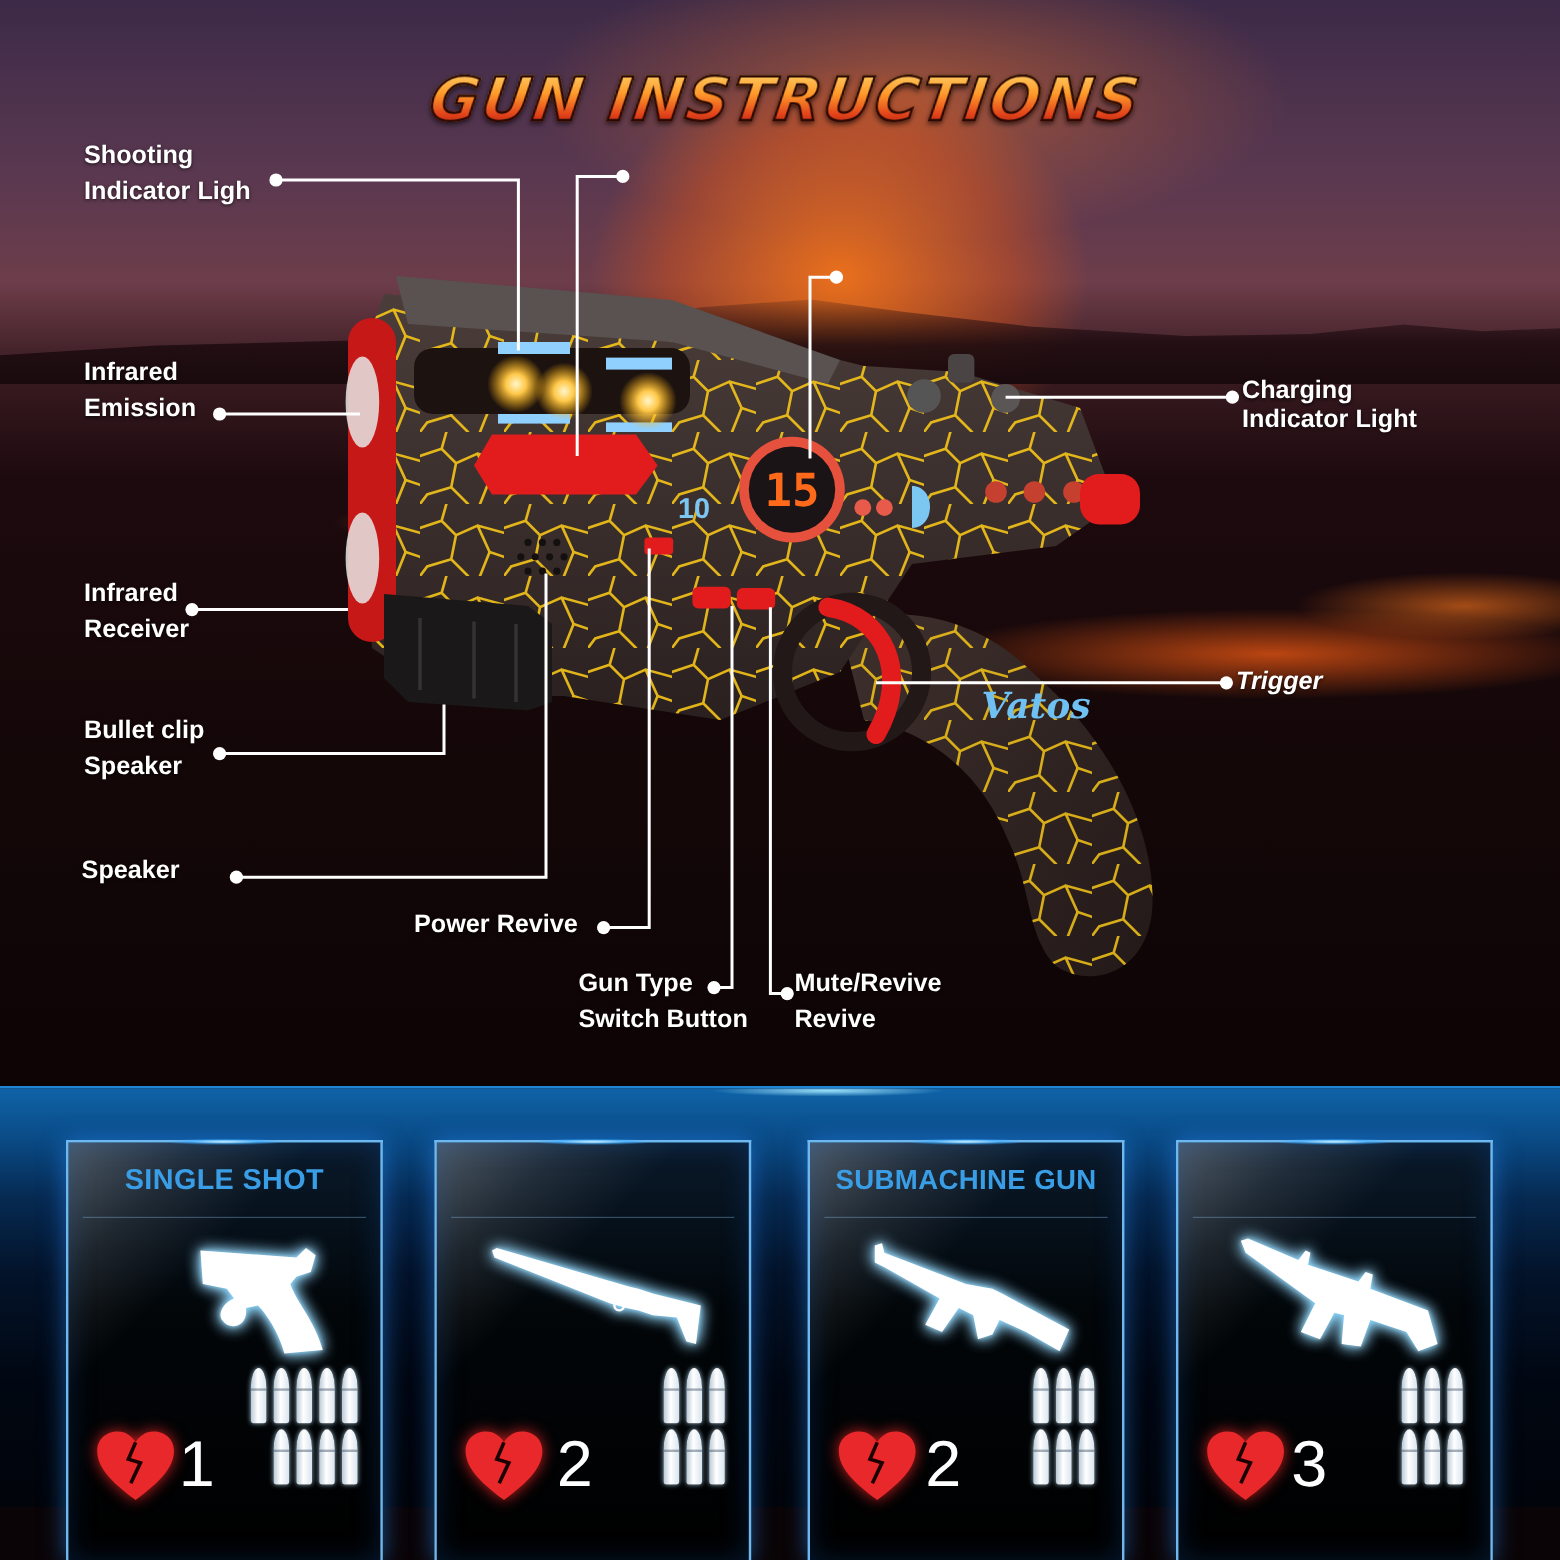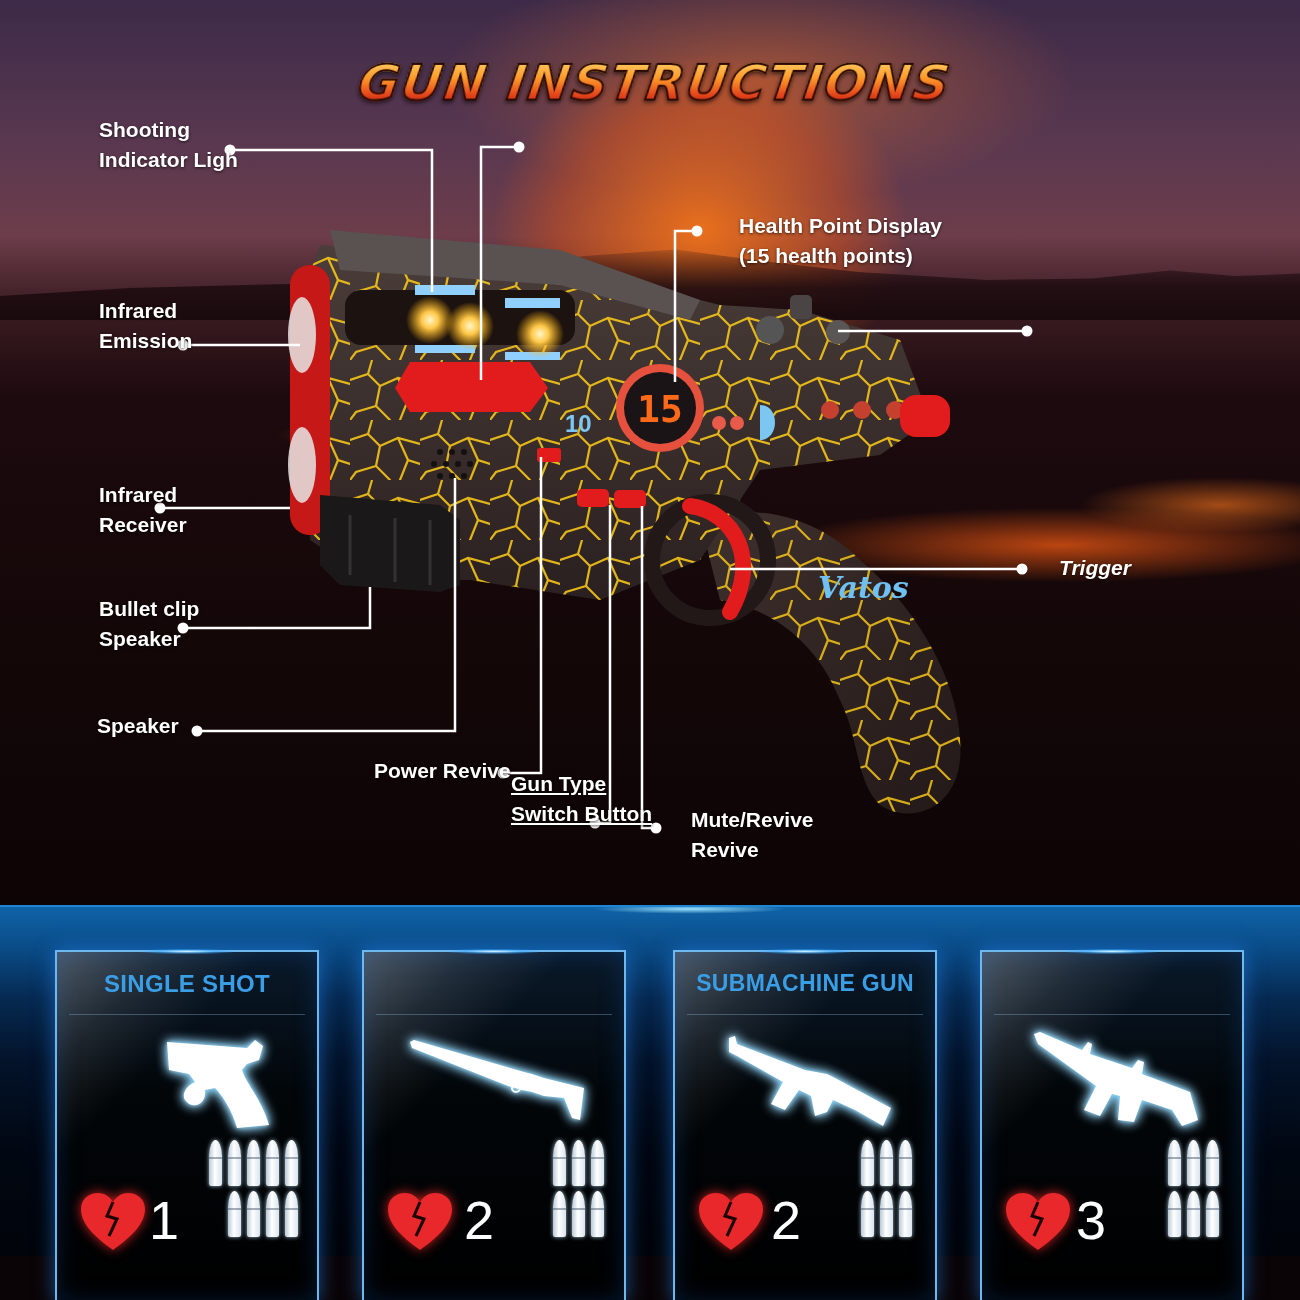--- a/index.html
+++ b/index.html
@@ -40,21 +40,21 @@
     }
 
     .gun-art { position: absolute; left: 0; top: 0; width: 1300px; height: 905px; }
 
     .leaders { position: absolute; left: 0; top: 0; width: 1300px; height: 905px; pointer-events: none; }
 
     .label {
       position: absolute; color: #ffffff; font-weight: bold; font-size: 21px; line-height: 30px;
       text-shadow: 0 1px 3px rgba(0,0,0,0.7); white-space: nowrap;
     }
-    .label span { display: block; margin-left: 29px; }
+    .label span { display: block; }
 
     
     .panel {
       position: absolute; left: 0; top: 905px; width: 1300px; height: 351px;
       background:
         radial-gradient(ellipse 120px 6px at 690px 2px, rgba(160,230,255,0.95), rgba(0,0,0,0) 80%),
         linear-gradient(180deg, #0f63a8 0%, #0a4b86 12%, #062a52 26%, #03132a 44%, #010712 70%, #01040a 100%);
       border-top: 2px solid #1f86d6;
     }
     .card {
@@ -238,46 +238,46 @@
       <circle cx="503" cy="773" r="5.5"></circle>
       <circle cx="595" cy="823" r="5.5"></circle>
       <circle cx="656" cy="828" r="5.5"></circle>
     </g>
   </svg>
 
   <div class="label" style="left:70px; top:115px;">
     <span>Shooting</span>
     <span>Indicator Ligh</span>
   </div>
-  <div class="label" style="left:710px; top:211px;">
-    <span>Health Point Display</span>
-    <span>(15 health points)</span>
-  </div>
   <div class="label" style="left:70px; top:296px;">
     <span>Infrared</span>
     <span>Emission</span>
   </div>
+  <div class="label" style="left:1035px; top:314px; line-height:24px;">
+    <span>Charging</span>
+    <span>Indicator Light</span>
+  </div>
   <div class="label" style="left:70px; top:480px;">
     <span>Infrared</span>
     <span>Receiver</span>
   </div>
   <div class="label" style="left:1030px; top:553px;font-style:italic;">
     <span>Trigger</span>
   </div>
   <div class="label" style="left:70px; top:594px;">
     <span>Bullet clip</span>
     <span>Speaker</span>
   </div>
   <div class="label" style="left:68px; top:711px;">
     <span>Speaker</span>
   </div>
   <div class="label" style="left:345px; top:756px;">
     <span>Power Revive</span>
   </div>
-  <div class="label" style="left:482px; top:769px;text-decoration:underline;">
+  <div class="label" style="left:482px; top:805px;">
     <span>Gun Type</span>
     <span>Switch Button</span>
   </div>
   <div class="label" style="left:662px; top:805px;">
     <span>Mute/Revive</span>
     <span>Revive</span>
   </div>
 </section>
 
 <section class="panel">

